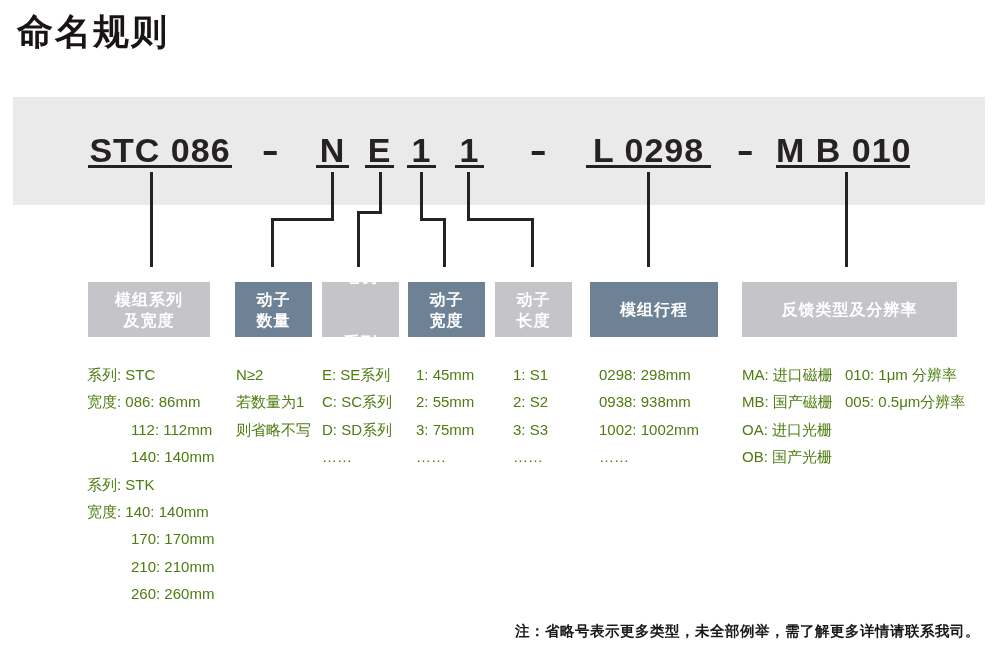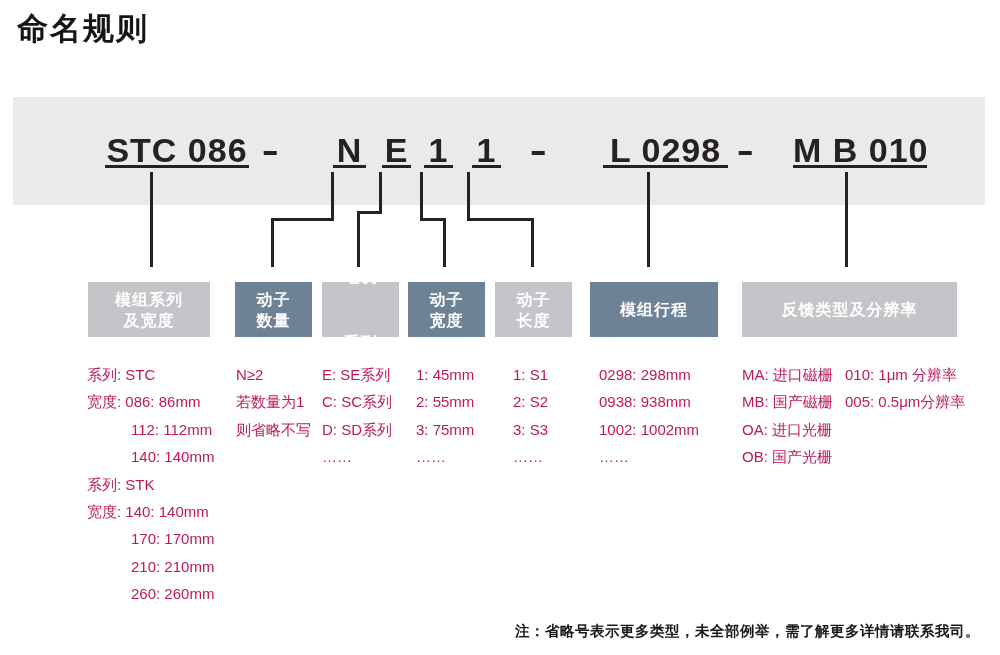--- a/index.html
+++ b/index.html
@@ -9,51 +9,51 @@
   html,body{background:#fff;}
   body{
     font-family:"Liberation Sans","DejaVu Sans",sans-serif;
     color:#262626;
   }
   .stage{
     position:relative;width:1000px;height:655px;background:#fff;overflow:hidden;
   }
   .page-title{
     position:absolute;left:17px;top:8px;
-    font-size:31px;font-weight:700;letter-spacing:2px;color:#171413;
+    font-size:36px;font-weight:700;letter-spacing:2px;color:#171413;
   }
   .band{
     position:absolute;left:13px;top:97px;width:972px;height:108px;
     background:var(--band);
   }
   
   .code-seg,.code-dash{
     position:absolute;top:130px;height:38px;line-height:40px;
     font-size:34px;font-weight:700;color:var(--ink);
     text-align:center;letter-spacing:1px;white-space:nowrap;
   }
-  .code-seg{border-bottom:3px solid var(--ink);margin-left:17px;}
+  .code-seg{border-bottom:3px solid var(--ink);}
   .code-dash{transform:scaleX(1.5);}
   
   .ln{position:absolute;background:var(--ink);}
   .v{width:3px;}
   .h{height:3px;}
   
   .lbox{
     position:absolute;top:282px;height:55px;
     display:flex;flex-direction:column;align-items:center;justify-content:center;
     color:#ffffff;font-size:16px;font-weight:700;line-height:21px;
     text-align:center;letter-spacing:1px;
   }
   .lbox.light{background:var(--box-light);}
   .lbox.dark{background:var(--box-dark);}
   
   .col{
     position:absolute;top:361px;
-    font-size:15px;color:#be185d;white-space:nowrap;
+    font-size:15px;color:#4d7c0f;white-space:nowrap;
   }
   .col .row{height:27.4px;line-height:27.4px;}
   .note{
     position:absolute;right:20px;top:622px;
     font-size:14.5px;font-weight:700;color:#1b1918;letter-spacing:0.5px;
   }
 </style>
 </head>
 <body>
 

